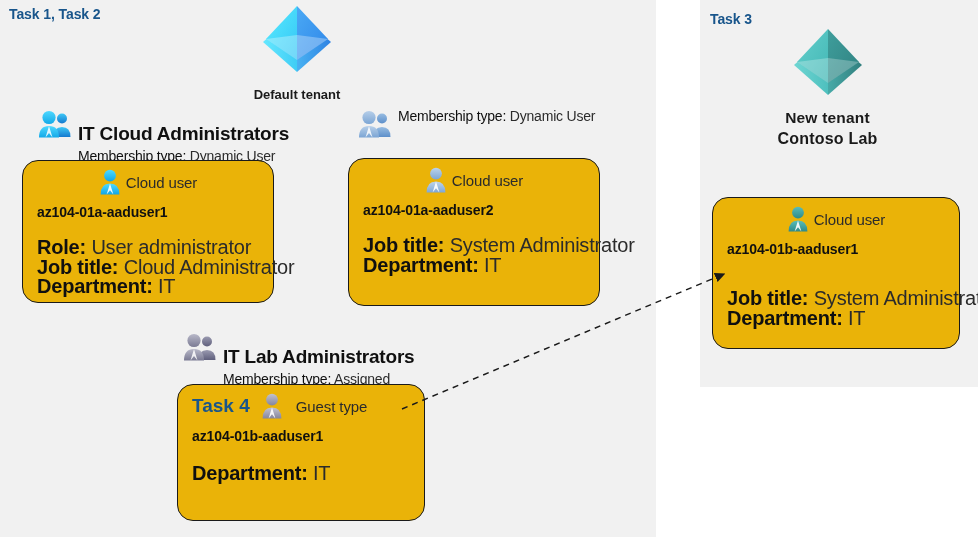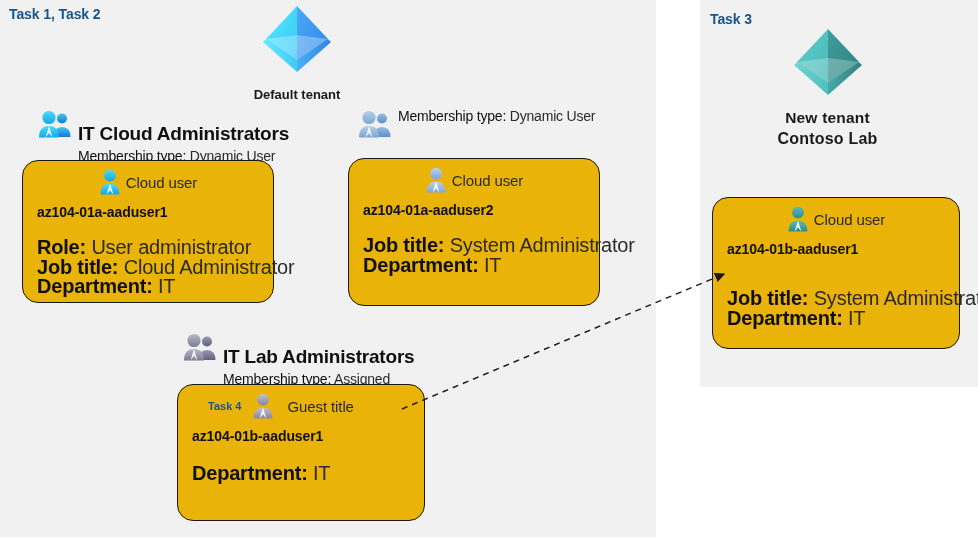--- a/index.html
+++ b/index.html
@@ -112,24 +112,23 @@
     display: flex;
     align-items: center;
     justify-content: center;
     height: 34px;
     padding-top: 4px;
     gap: 5px;
   }
   .card-head.withtask { justify-content: flex-start; padding-left: 14px; }
   .card-task {
     font-weight: bold;
-    font-size: 11px;
+    font-size: 19px;
     color: #18558b;
     margin-right: 6px;
-    margin-left: 16px;
   }
   .card-usertype {
     font-size: 15px;
     color: #2b2b2b;
     letter-spacing: -0.1px;
     white-space: nowrap;
   }
   .card-username {
     font-weight: bold;
     font-size: 14px;
@@ -378,21 +377,21 @@
       <defs>
           <linearGradient id="u4g" x1="0" y1="0" x2="0" y2="1">
         <stop offset="0" stop-color="#c2c2d0"></stop>
             <stop offset="1" stop-color="#85859c"></stop>
       </linearGradient>
         </defs>
       <circle cx="11" cy="6.6" r="5.9" fill="url(#u4g)"></circle>
       <path d="M1.6 25.5 Q1.6 14.5 11 14.5 Q20.4 14.5 20.4 25.5 Z" fill="url(#u4g)"></path>
       <path d="M11 14.5 L7.6 25.5 L11 21.2 L14.4 25.5 Z" fill="#ffffff" opacity="0.9"></path>
     </svg>
-    <span class="card-usertype" style="margin-left:8px">Guest title</span>
+    <span class="card-usertype" style="margin-left:8px">Guest type</span>
   </div>
   <div class="card-username">az104-01b-aaduser1</div>
   <div class="card-props">
     <div class="prop"><b>Department:</b> <span>IT</span></div>
   </div>
 </div>
 
 <svg id="connector">
   <defs>
     <marker id="arrowhead" markerWidth="7" markerHeight="7" refX="6" refY="3.2" orient="auto" markerUnits="strokeWidth">

